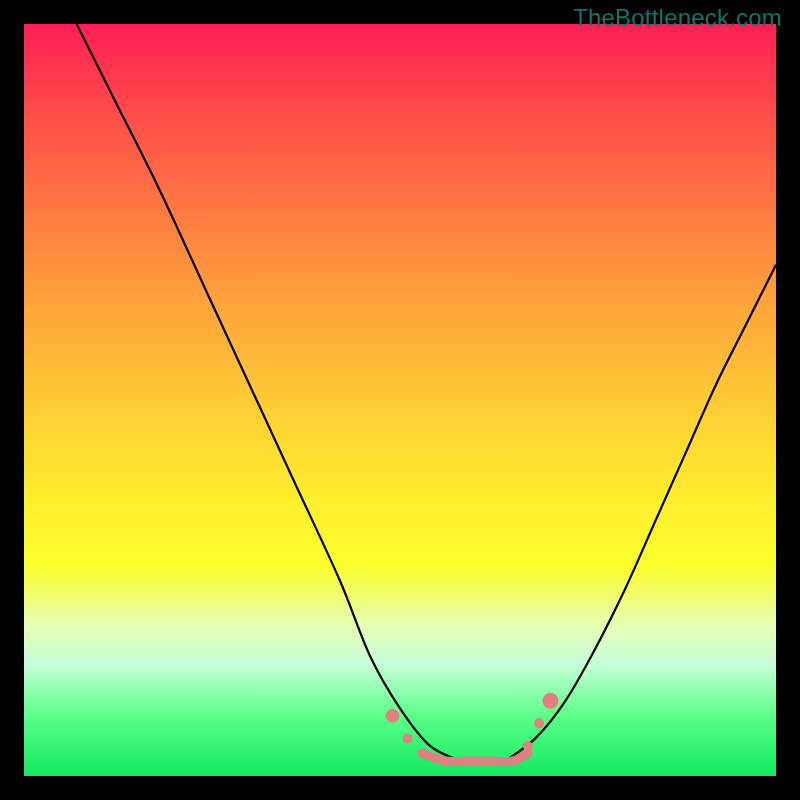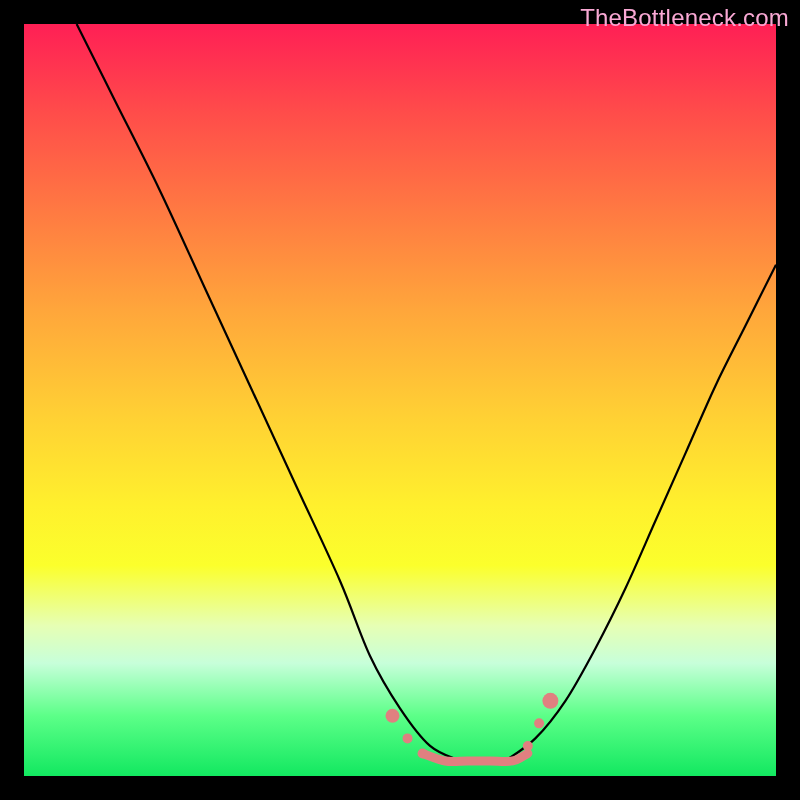--- a/index.html
+++ b/index.html
@@ -36,22 +36,22 @@
       #fbff2c 72%,
       #e6ffb4 80%,
       #c7ffda 85%,
       #5cff88 92%,
       #12e860 100%
     );
   }
   .watermark {
     position: absolute;
     top: 4px;
-    right: 11px;
-    color: #f9a8d4;
+    right: 18px;
+    color: #0f766e;
     font-size: 24px;
     letter-spacing: 0.2px;
     user-select: none;
   }
   svg.curves {
     position: absolute;
     top: 0;
     left: 0;
     width: 752px;
     height: 752px;

